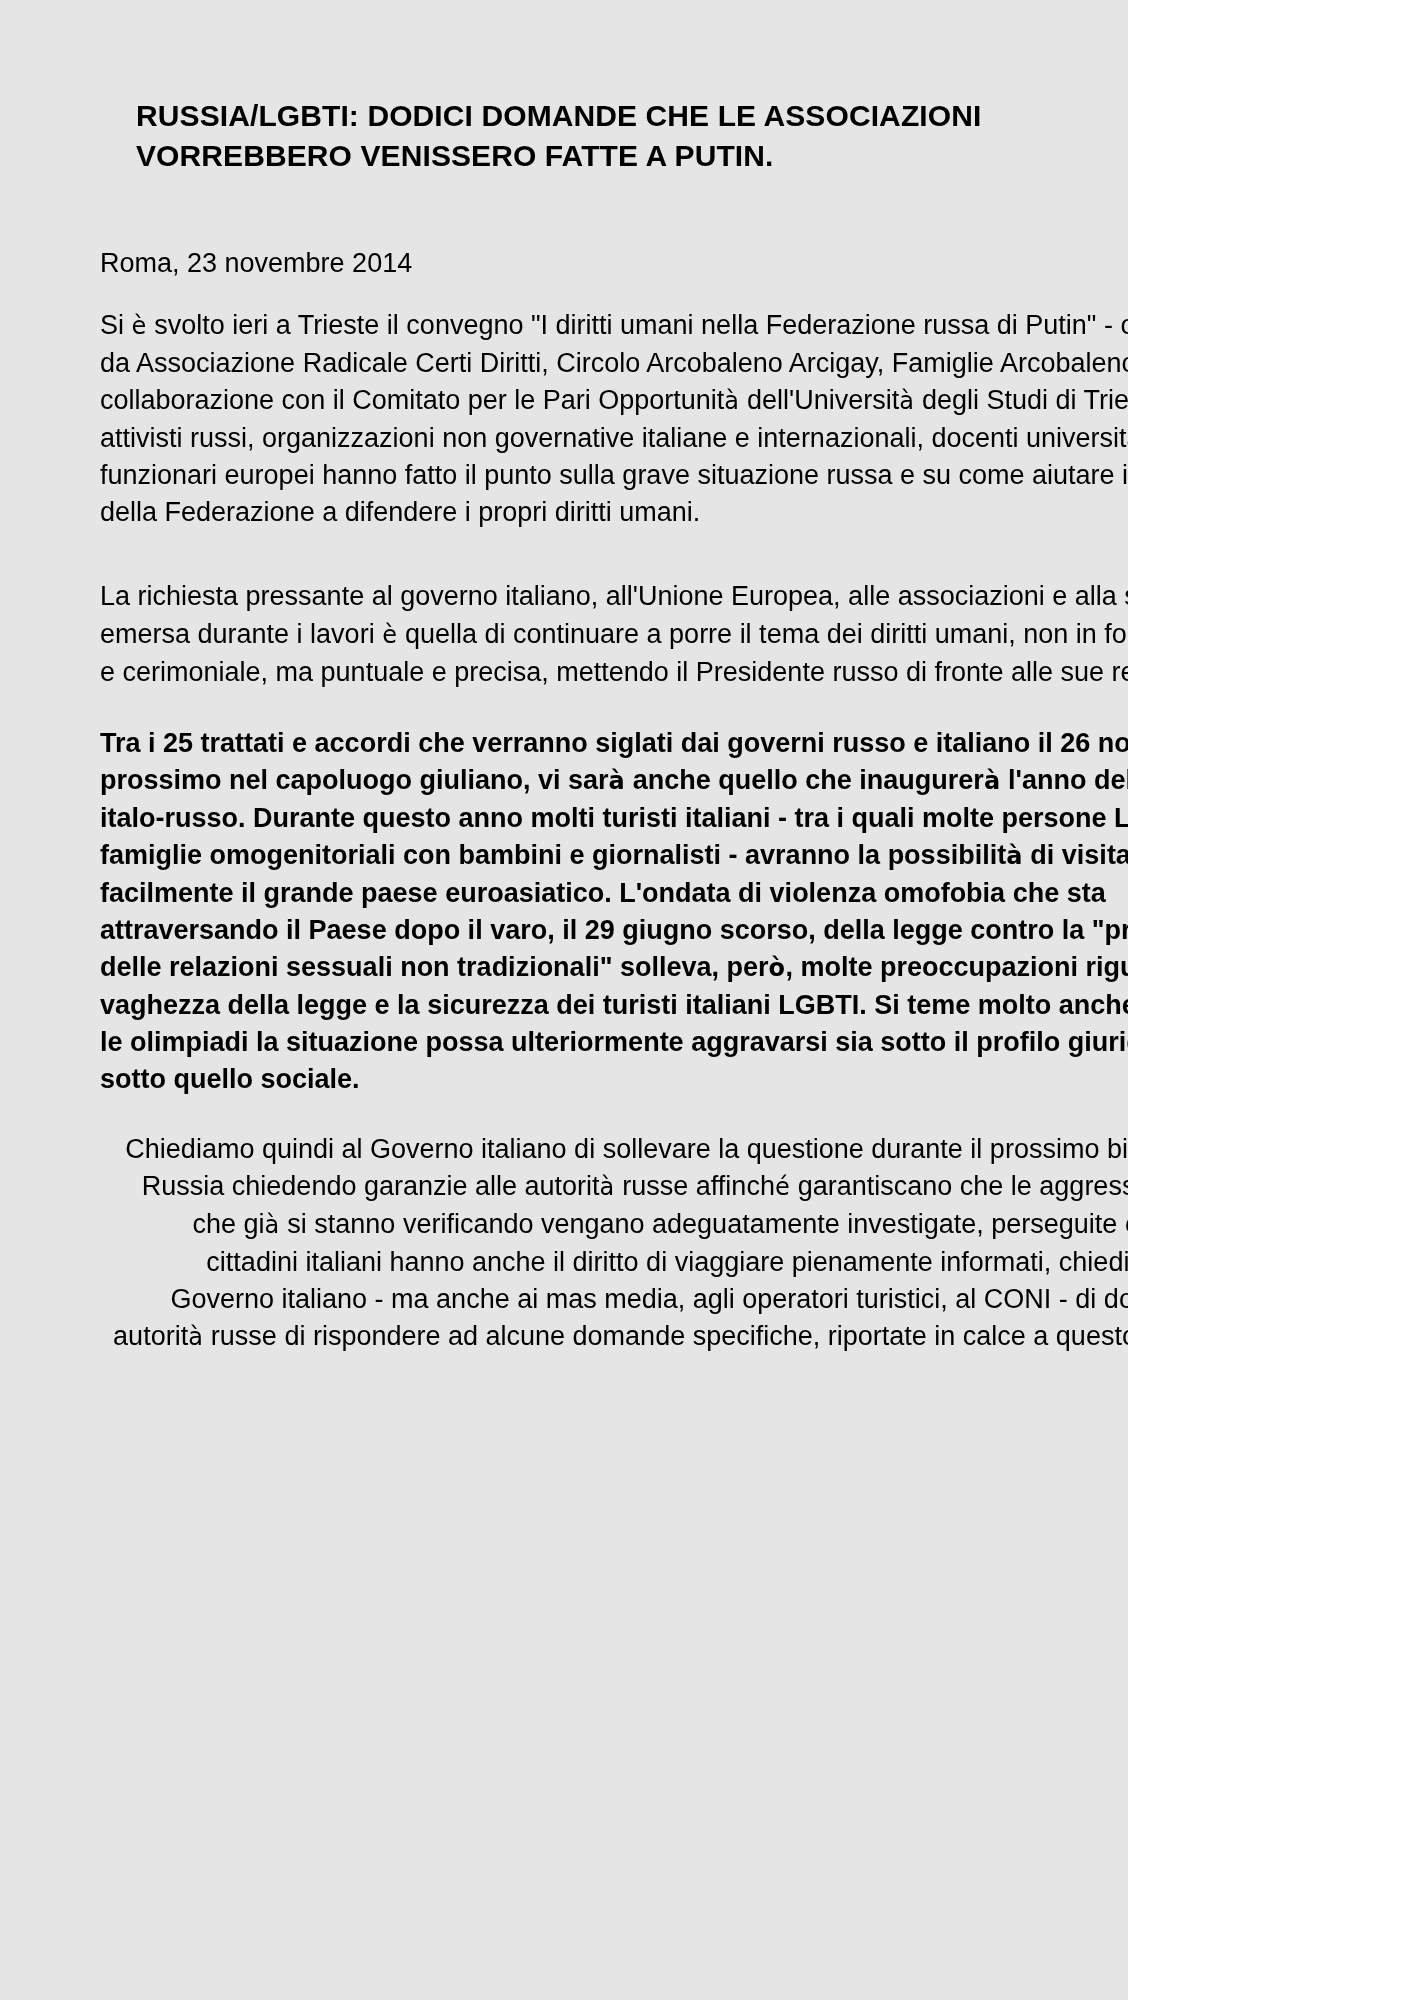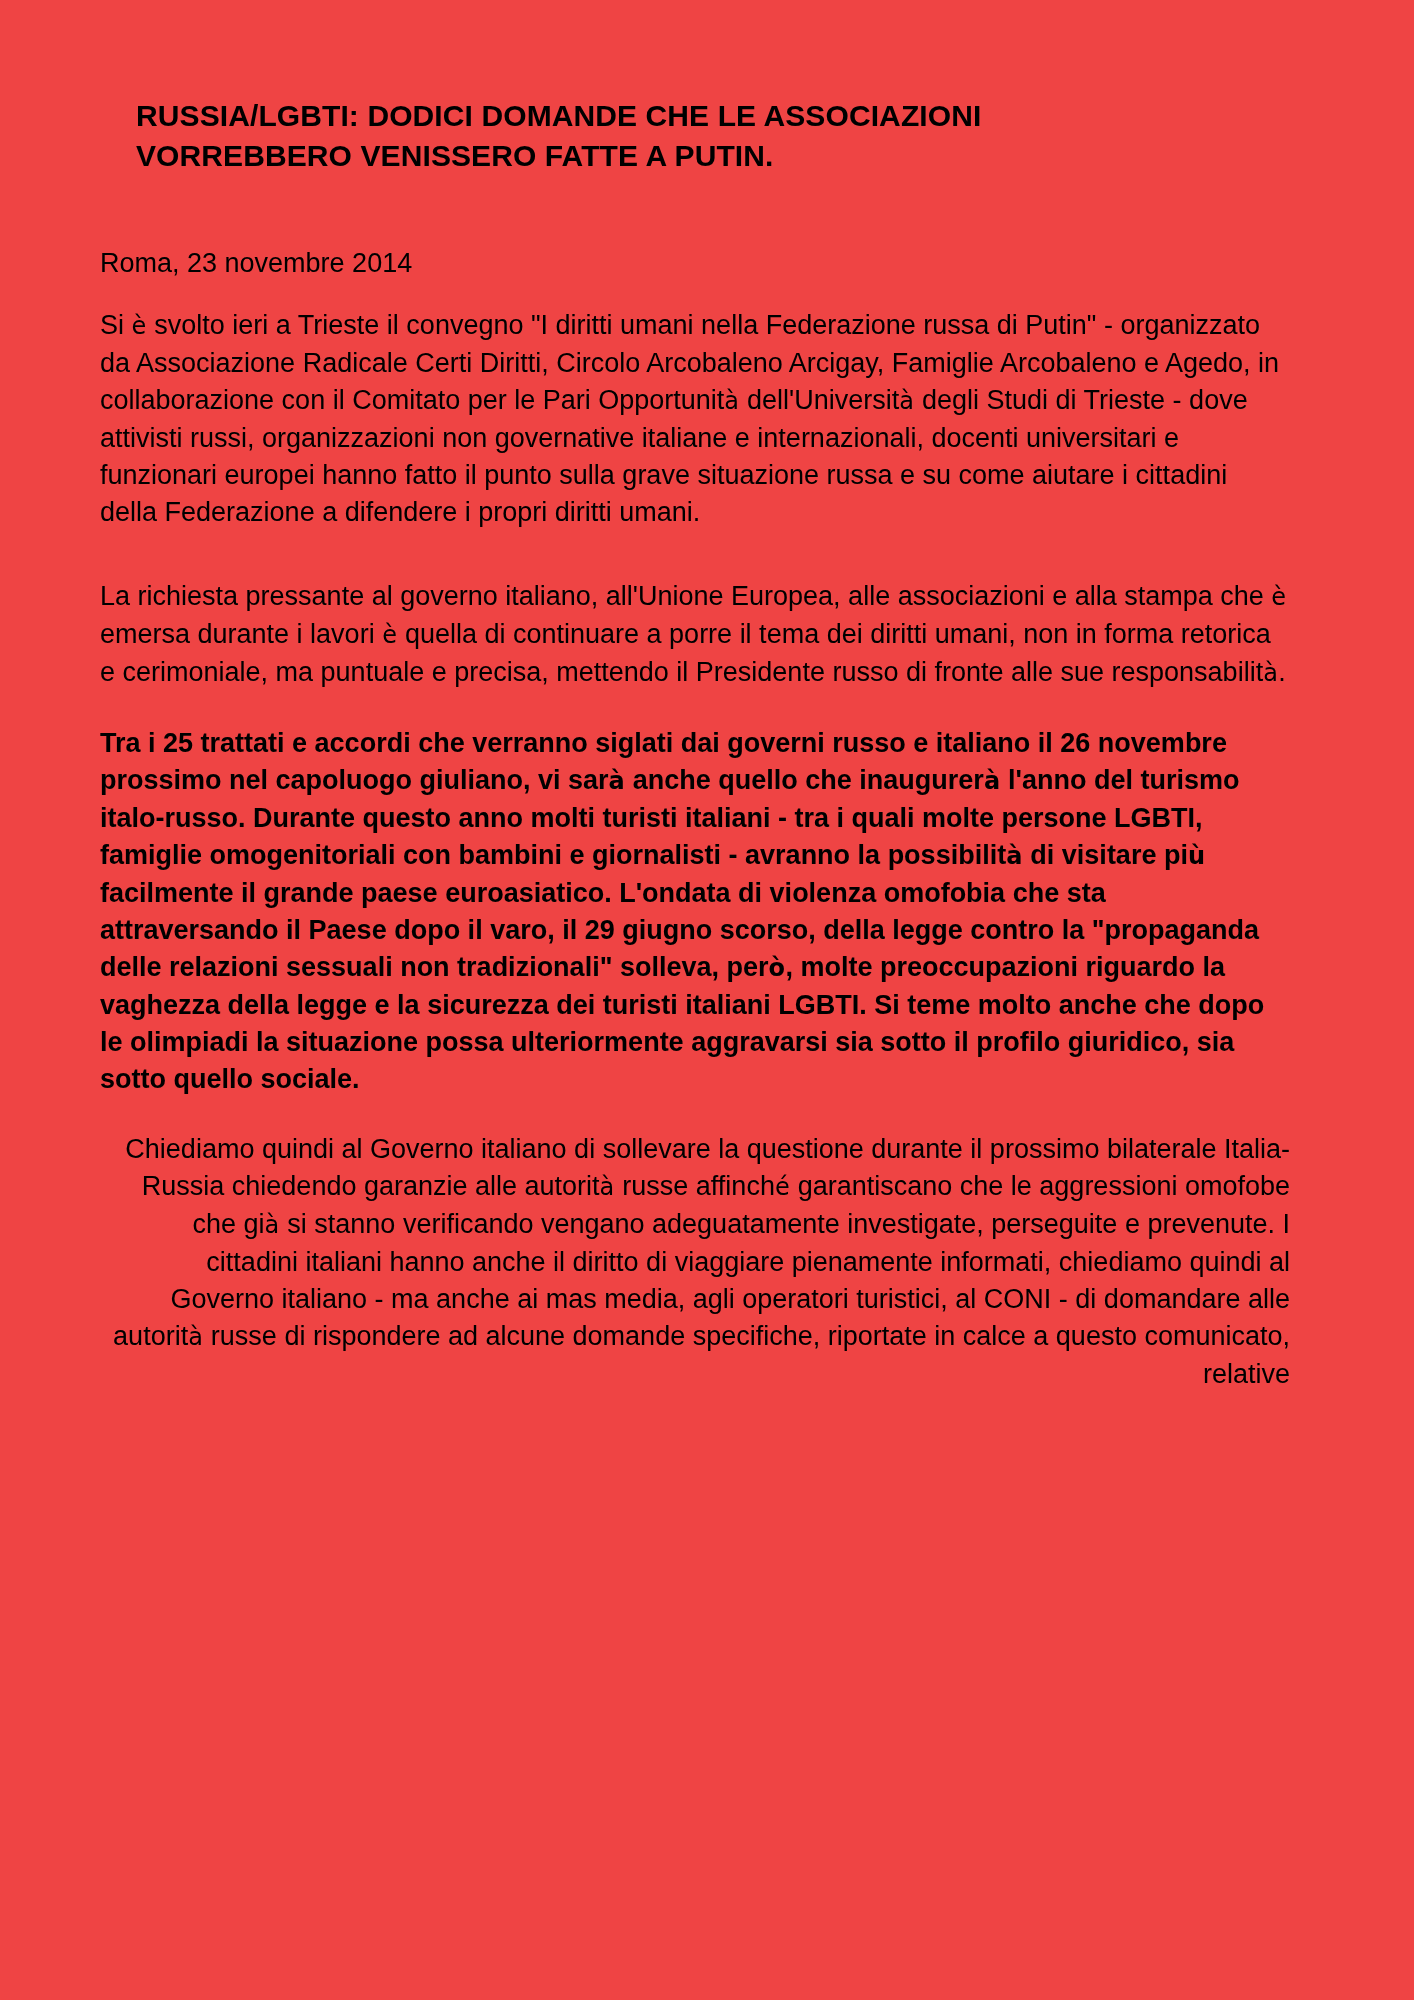--- a/index.html
+++ b/index.html
@@ -11,23 +11,23 @@
   body {
     width: 1414px;
     height: 2000px;
     font-family: "Liberation Sans", sans-serif;
     color: #000000;
     -webkit-font-smoothing: antialiased;
   }
 
   .page {
     position: relative;
-    width: 1414px;
+    width: 1128px;
     height: 2000px;
-    background: #ef4444;
+    background: #e5e5e5;
     box-sizing: border-box;
     padding: 0;
     overflow: hidden;
   }
 
   .doc-body {
     position: absolute;
     left: 136px;
     top: 96px;
     width: 1162px;

